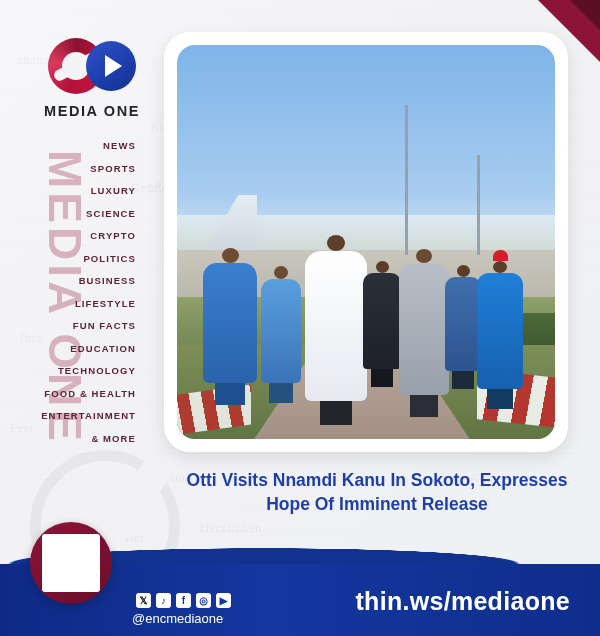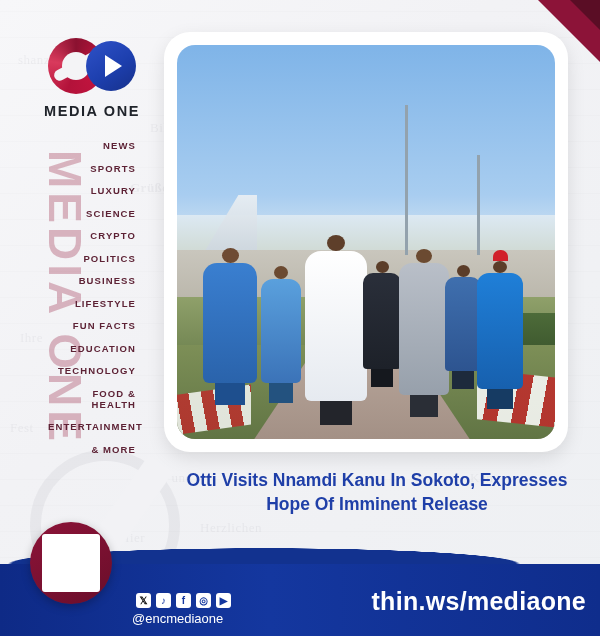--- a/index.html
+++ b/index.html
@@ -122,21 +122,20 @@
     color: #20242b;
   }
 
   
   .cat-list {
     position: absolute;
     left: 0px; top: 140px;
     width: 150px;
     text-align: right;
     padding-right: 14px;
-    padding-left: 48px;
   }
   .cat-item {
     font-size: 9.5px;
     font-weight: bold;
     letter-spacing: 1.1px;
     color: #5d2235;
     margin-bottom: 11.5px;
     text-transform: uppercase;
   }
 
@@ -282,21 +281,21 @@
   .s-ico.x { background: #ffffff; color:#000; }
   .handle {
     position: absolute;
     left: 132px; bottom: 10px;
     color: #ffffff;
     font-size: 13px;
     font-weight: normal;
   }
   .short-url {
     position: absolute;
-    right: 14px; bottom: 20px;
+    right: 30px; bottom: 20px;
     color: #ffffff;
     font-size: 25px;
     font-weight: bold;
     letter-spacing: 0.3px;
   }
 </style>
 </head>
 <body>
 
 <div class="poster">

